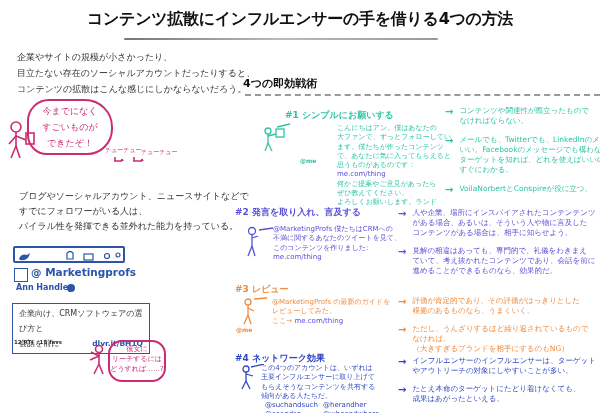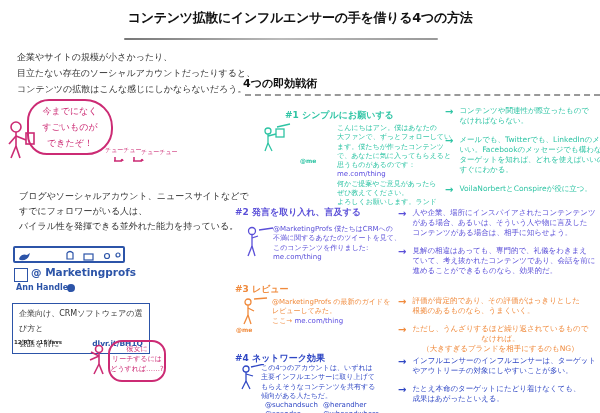--- a/index.html
+++ b/index.html
@@ -1,19 +1,19 @@
 <!DOCTYPE html>
 <html><head>
 <meta charset="utf-8">
 <style>
   html, body { margin:0; padding:0; background:#ffffff; }
   body { width:600px; height:413px; position:relative; overflow:hidden;
          font-family:"DejaVu Sans","Liberation Sans",sans-serif; color:#222; }
   .abs { position:absolute; }
-  .title { left:0; width:600px; top:9px; text-align:center; font-size:13px; font-weight:bold;
+  .title { left:0; width:600px; top:9px; text-align:center; font-size:16px; font-weight:bold;
            color:#111; letter-spacing:-0.3px; }
   .title-line { left:124px; top:38px; width:314px; height:2px; background:linear-gradient(90deg,#777,#bbb,#999); border-radius:2px; }
   .intro { font-size:9px; line-height:16px; color:#333; }
   .bubble { border:2px solid #cc2b74; border-radius:22px 28px 26px 20px; color:#cc2b74;
             font-size:9px; line-height:16px; text-align:center; }
   .small-pink { font-size:6px; color:#cc2b74; }
   .tw-bar { border:2px solid #2c54a8; height:13px; border-radius:2px; }
   .blue-hand { color:#2c54a8; font-weight:bold; }
   .tw-card { border:1.5px solid #2c54a8; font-size:8px; color:#333; line-height:15px; padding:2px 6px; }
   .section-h { font-size:11px; font-weight:bold; color:#111; }
@@ -207,21 +207,21 @@
   <div><span>ここ→ </span><span class="link-v">me.com/thing</span></div>
 </div>
 <div class="abs orange" style="left:398px;top:296px;width:202px;">
   <div style="display:flex;gap:6px;margin-bottom:8px;">
     <span class="arrow">→</span>
     <span class="tip" style="white-space:pre-line;">評価が肯定的であり、その評価がはっきりとした
 根拠のあるものなら、うまくいく。</span>
   </div>
   <div style="display:flex;gap:6px;">
     <span class="arrow">→</span>
-    <span class="tip" style="white-space:pre-line;text-align:center;">ただし、うんざりするほど繰り返されているもので
+    <span class="tip" style="white-space:pre-line;">ただし、うんざりするほど繰り返されているもので
 なければ。
 （大きすぎるブランドを相手にするのもNG）</span>
   </div>
 </div>
 
 <div class="abs tc-h navy" style="left:235px;top:352px;">#4  ネットワーク効果</div>
 <svg class="abs" style="left:240px;top:364px" width="26" height="26">
   <g stroke="#2f47c4" stroke-width="1.3" fill="none">
     <circle cx="6" cy="5" r="3"></circle>
     <line x1="6" y1="8" x2="6" y2="17"></line>

